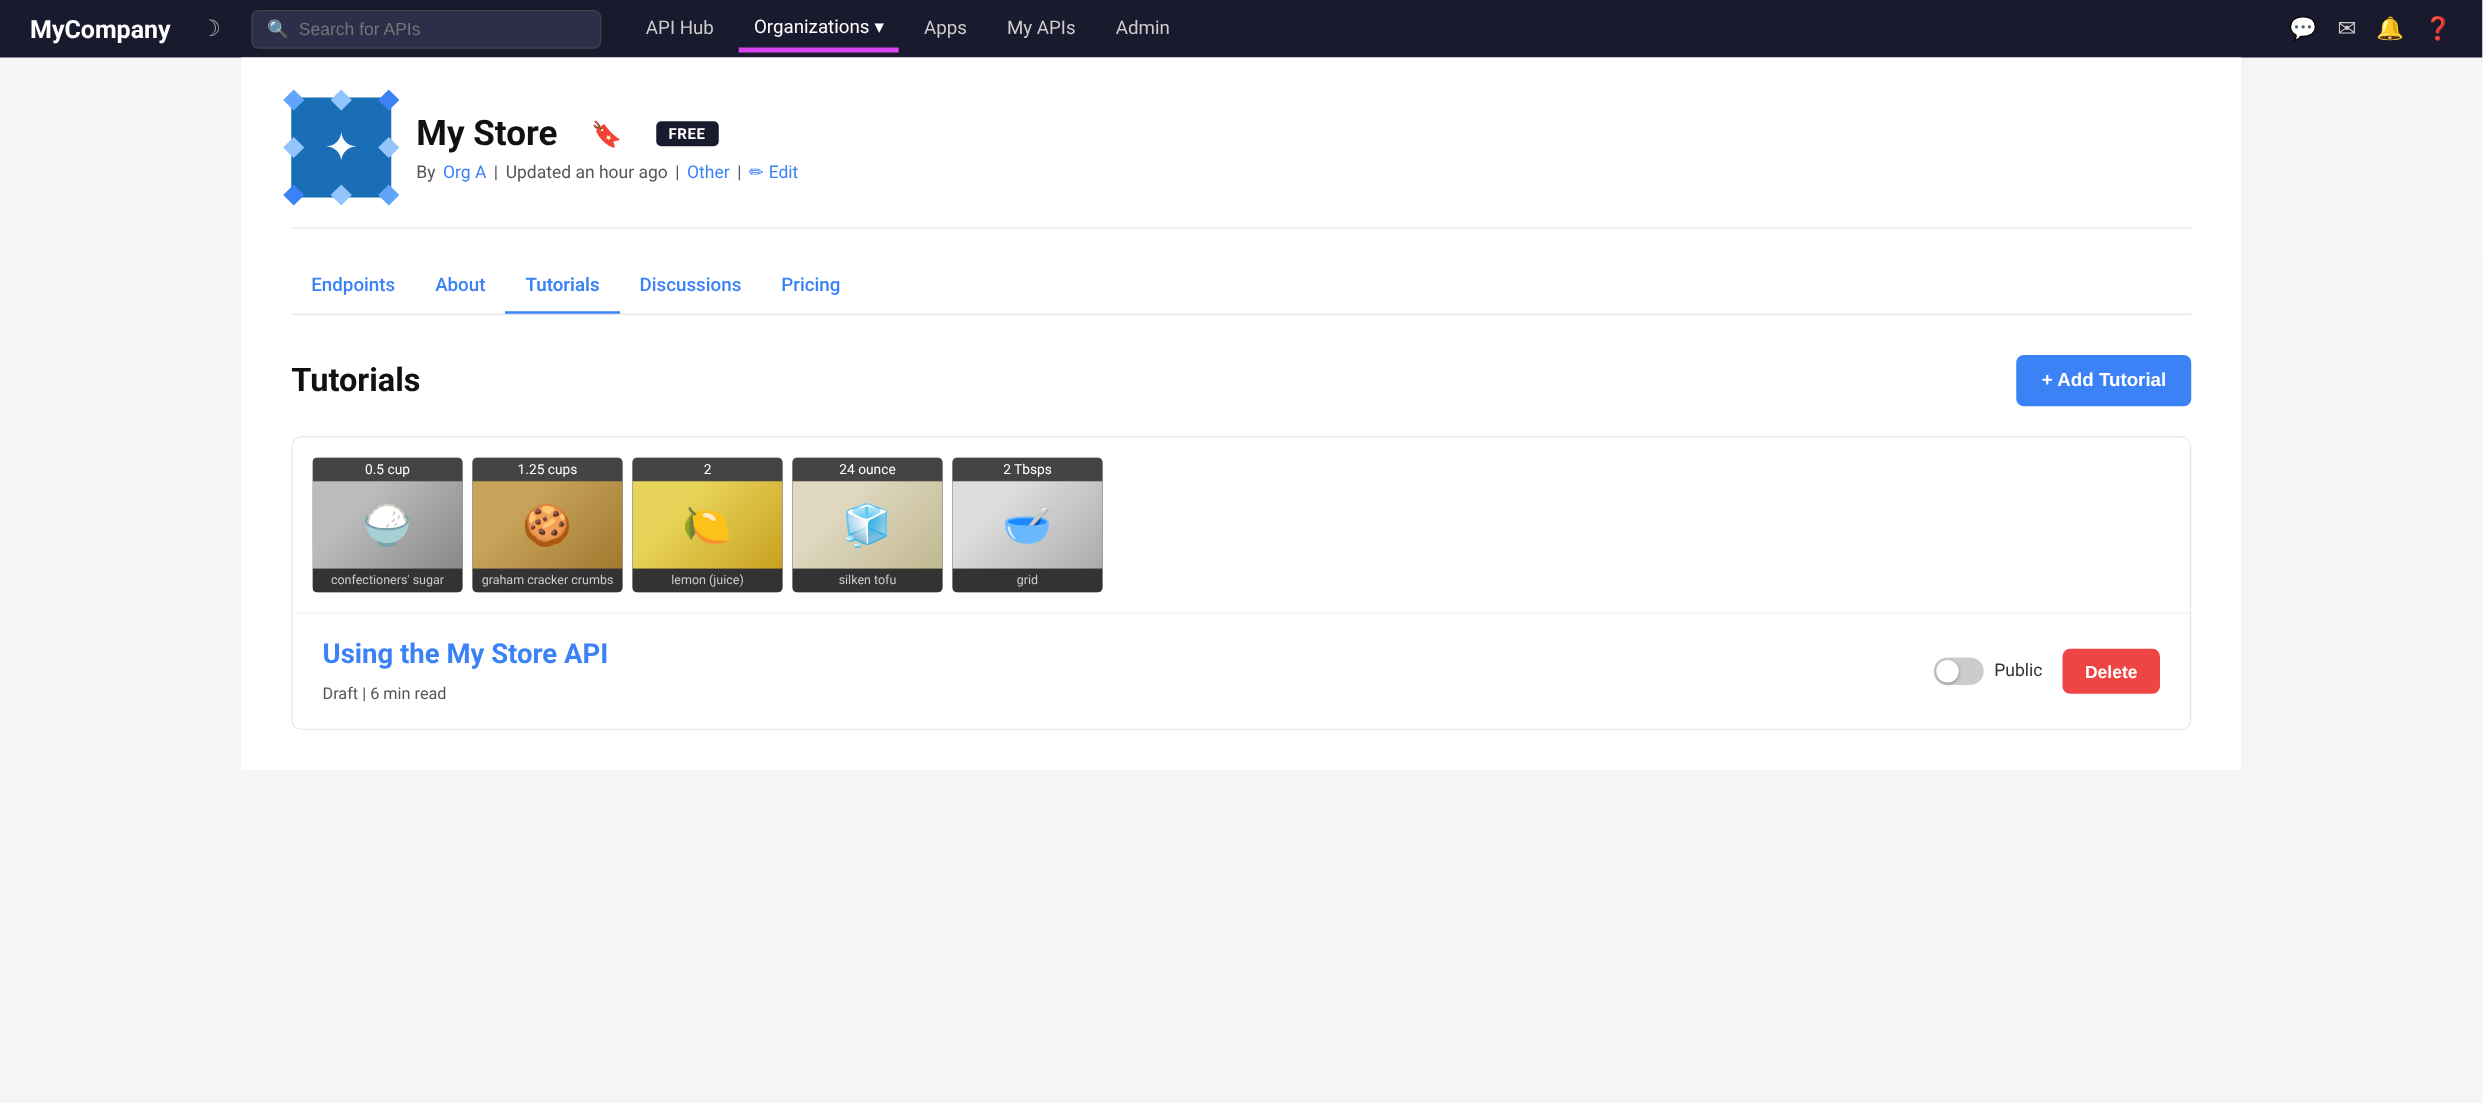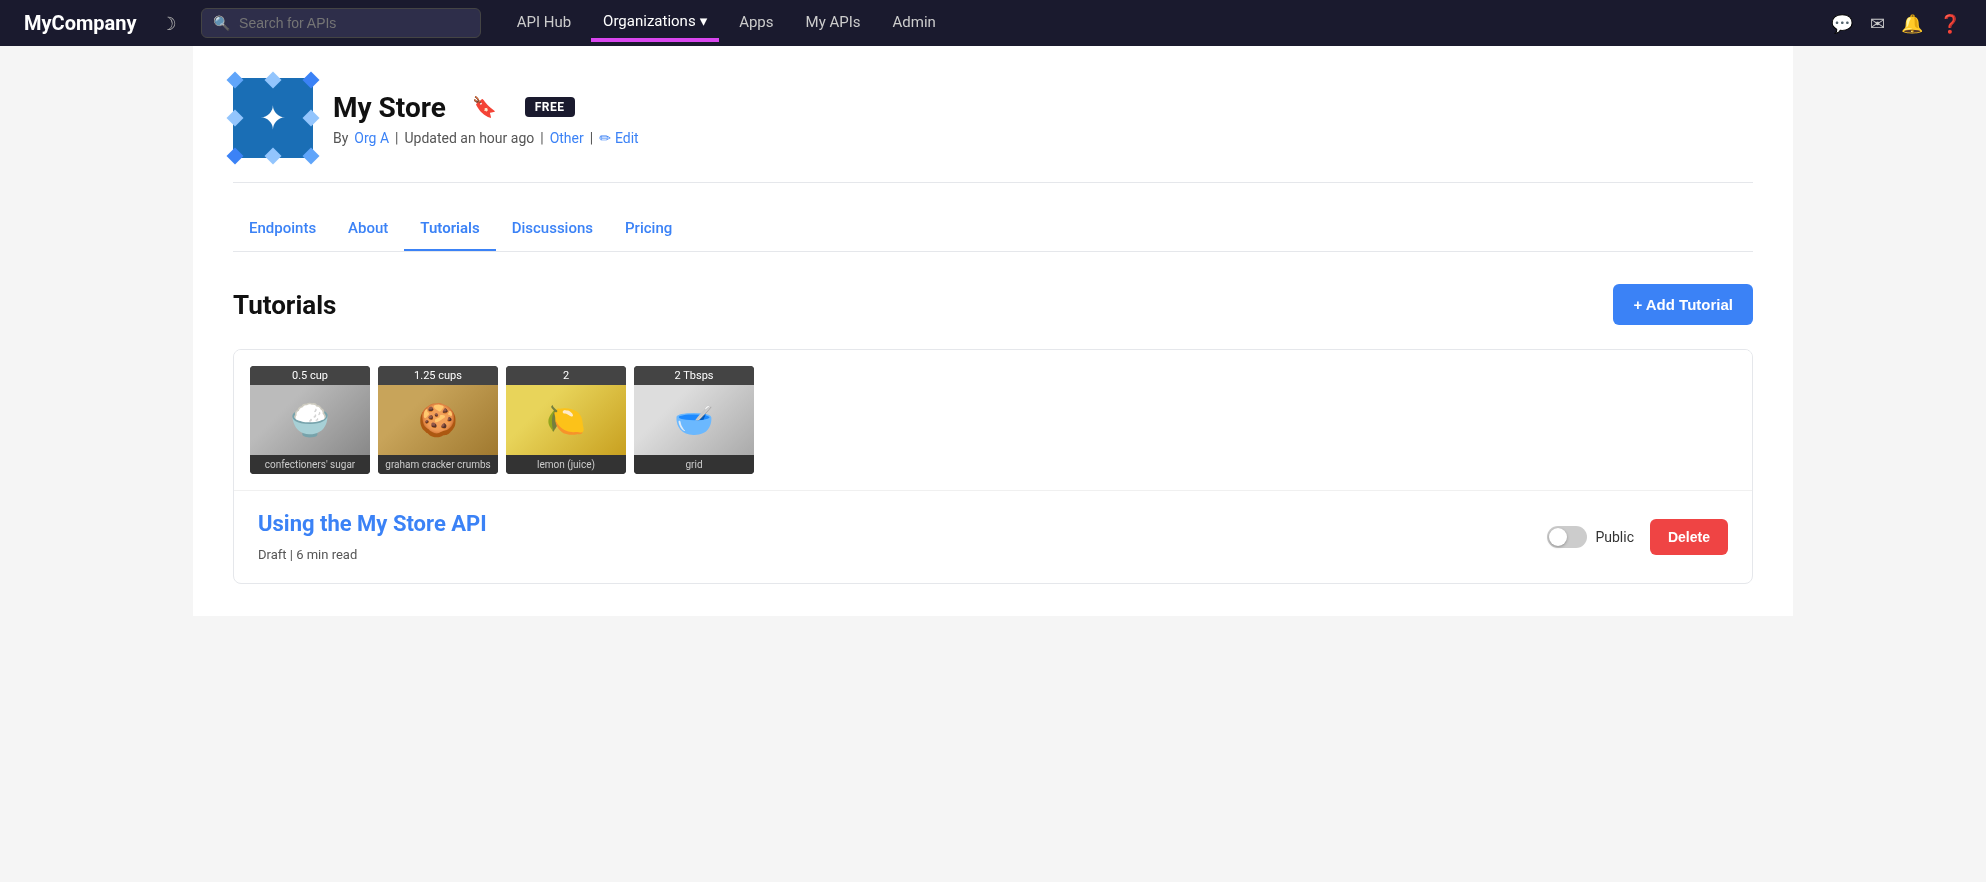--- a/index.html
+++ b/index.html
@@ -495,20 +495,25 @@
           <div class="ingredient-amount">1.25 cups</div>
           <div class="ingredient-img-placeholder" style="background: linear-gradient(135deg, #c8a45a 30%, #a0792f 100%); font-size:32px; display:flex; align-items:center; justify-content:center;">🍪</div>
           <div class="ingredient-name">graham cracker crumbs</div>
         </div>
         <div class="ingredient-card">
           <div class="ingredient-amount">2</div>
           <div class="ingredient-img-placeholder" style="background: linear-gradient(135deg, #e8d45a 30%, #c8a020 100%); font-size:32px; display:flex; align-items:center; justify-content:center;">🍋</div>
           <div class="ingredient-name">lemon (juice)</div>
         </div>
         <div class="ingredient-card">
+          <div class="ingredient-amount">24 ounce</div>
+          <div class="ingredient-img-placeholder" style="background: linear-gradient(135deg, #e0d8c0 30%, #c0b890 100%); font-size:32px; display:flex; align-items:center; justify-content:center;">🧊</div>
+          <div class="ingredient-name">silken tofu</div>
+        </div>
+        <div class="ingredient-card">
           <div class="ingredient-amount">2 Tbsps</div>
           <div class="ingredient-img-placeholder" style="background: linear-gradient(135deg, #ddd 30%, #aaa 100%); font-size:32px; display:flex; align-items:center; justify-content:center;">🥣</div>
           <div class="ingredient-name">grid</div>
         </div>
       </div>
     </div>
 
     <div class="tutorial-card-content">
       <div class="tutorial-card-left">
         <a href="#" class="tutorial-card-title">Using the My Store API</a>

